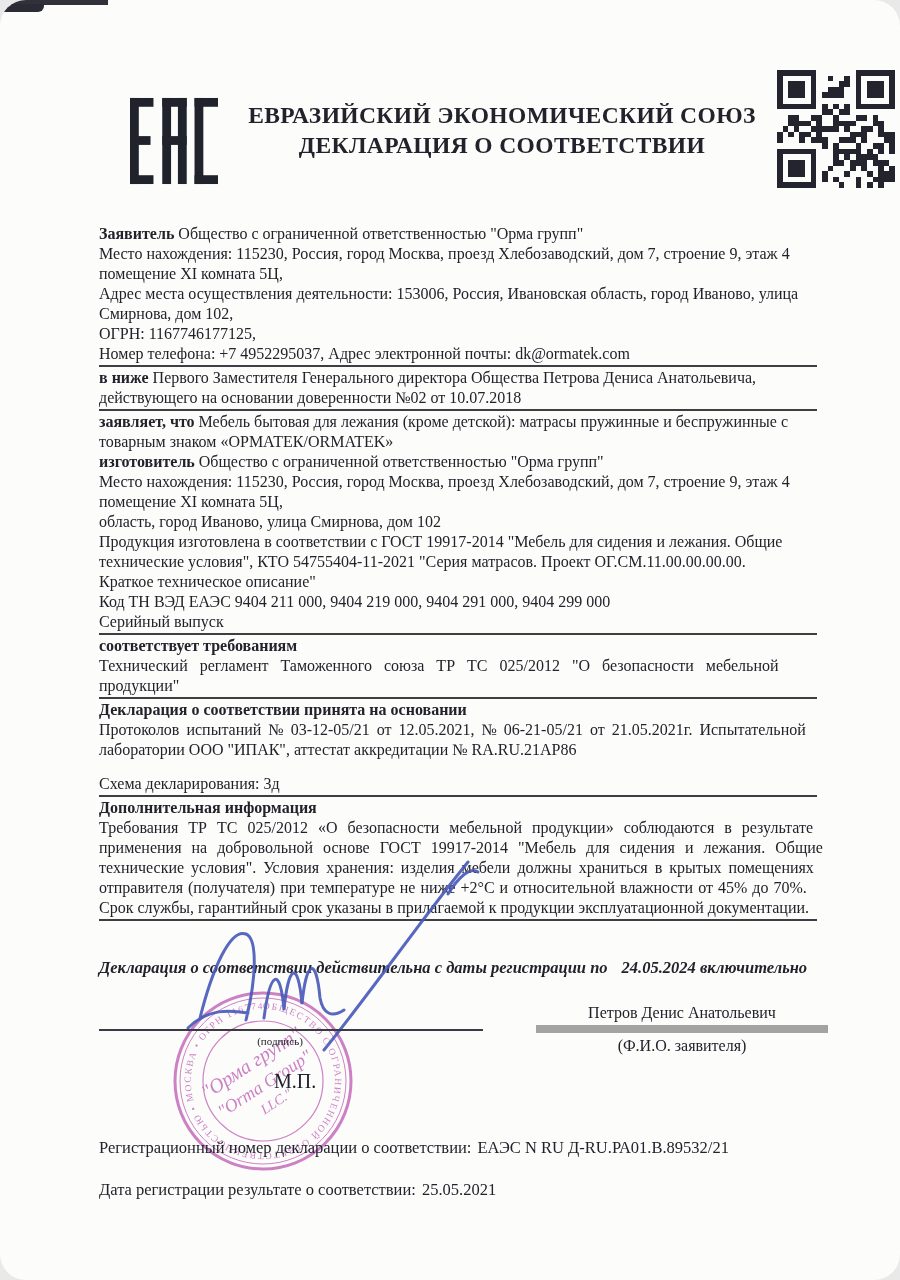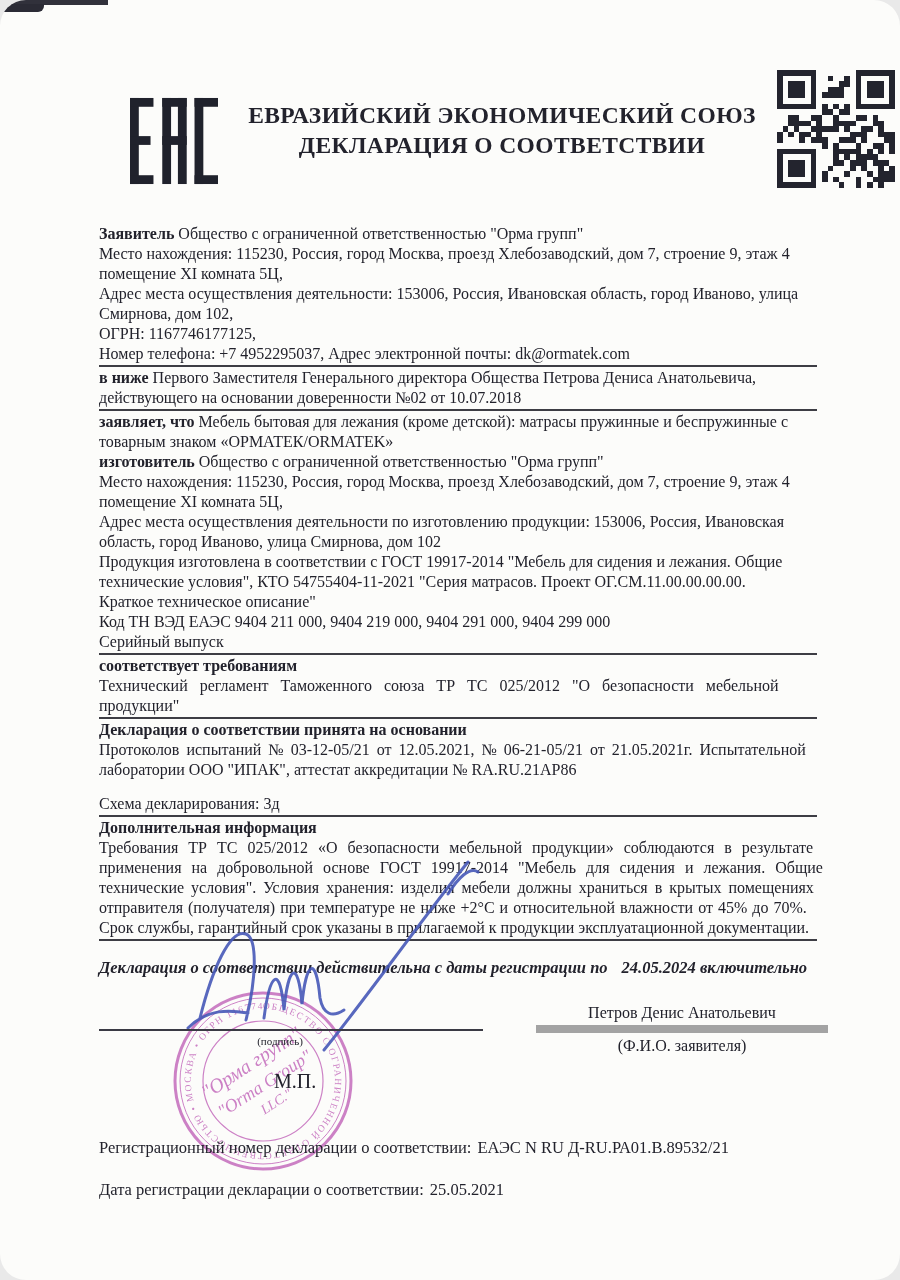--- a/index.html
+++ b/index.html
@@ -302,21 +302,20 @@
         <div class="ln"><span class="b">в ниже</span><span> Первого Заместителя Генерального директора Общества Петрова Дениса Анатольевича,</span></div>
         <div class="ln"><span>действующего на основании доверенности №02 от 10.07.2018</span></div>
       </div>
     <hr class="rule">
     <div>
         <div class="ln"><span class="b">заявляет, что</span><span> Мебель бытовая для лежания (кроме детской): матрасы пружинные и беспружинные с</span></div>
         <div class="ln"><span>товарным знаком «ОРМАТЕК/ORMATEK»</span></div>
         <div class="ln"><span class="b">изготовитель</span><span> Общество с ограниченной ответственностью "Орма групп"</span></div>
         <div class="ln"><span>Место нахождения: 115230, Россия, город Москва, проезд Хлебозаводский, дом 7, строение 9, этаж 4</span></div>
         <div class="ln"><span>помещение XI комната 5Ц,</span></div>
-        <div class="ln"><span>Адрес места осуществления деятельности по изготовлению продукции: 153006, Россия, Ивановская</span></div>
         <div class="ln"><span>область, город Иваново, улица Смирнова, дом 102</span></div>
         <div class="ln"><span>Продукция изготовлена в соответствии с ГОСТ 19917-2014 "Мебель для сидения и лежания. Общие</span></div>
         <div class="ln"><span>технические условия", КТО 54755404-11-2021 "Серия  матрасов. Проект ОГ.СМ.11.00.00.00.00.</span></div>
         <div class="ln"><span>Краткое техническое описание"</span></div>
         <div class="ln"><span>Код ТН ВЭД ЕАЭС 9404 211 000, 9404 219 000, 9404 291 000, 9404 299 000</span></div>
         <div class="ln"><span>Серийный выпуск</span></div>
       </div>
     <hr class="rule">
     <div>
         <div class="ln"><span class="b">соответствует требованиям</span></div>
@@ -388,16 +387,16 @@
     <div class="name">Петров Денис Анатольевич</div>
     <div class="cap">(Ф.И.О. заявителя)</div>
   </div>
 
   <div class="mp">М.П.</div>
 
   <div class="regline reg-number">
     <span>Регистрационный номер декларации о соответствии:</span><span class="val">ЕАЭС N RU Д-RU.РА01.В.89532/21</span>
   </div>
   <div class="regline reg-date">
-    <span>Дата регистрации декларации о соответствии:</span><span class="val">25.05.2021</span>
+    <span>Дата регистрации результате о соответствии:</span><span class="val">25.05.2021</span>
   </div>
 
 </div>
 
 </body></html>

